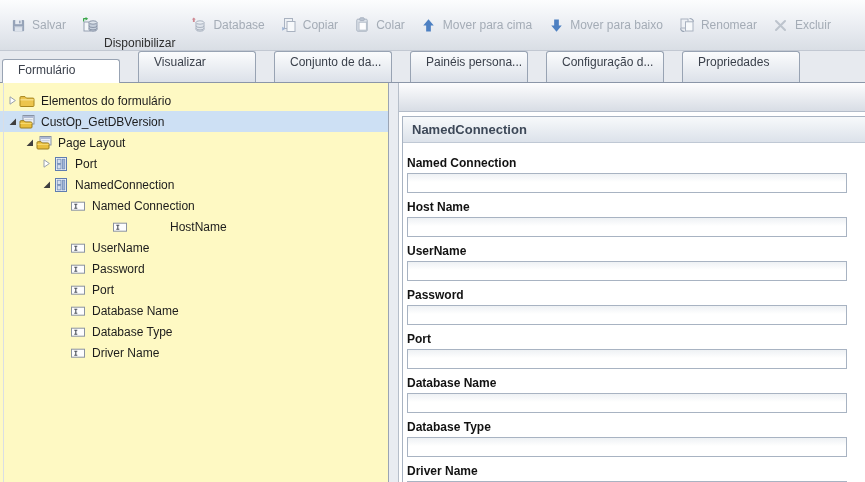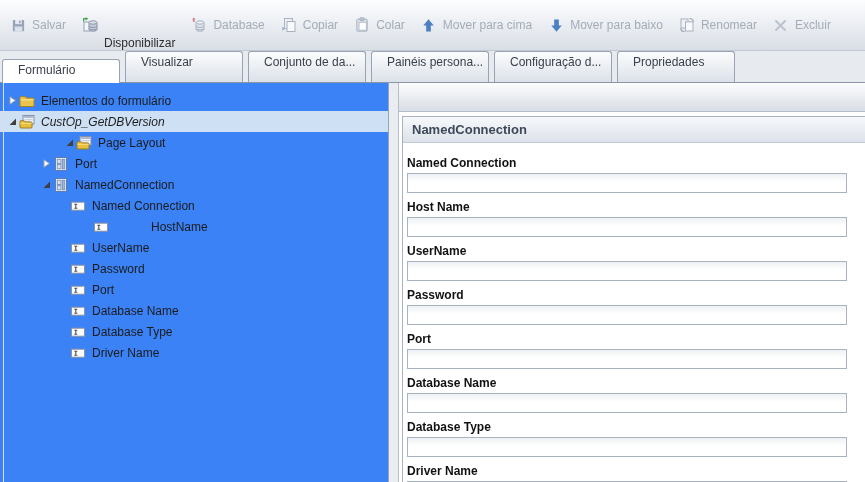--- a/index.html
+++ b/index.html
@@ -16,40 +16,40 @@
     background:linear-gradient(#fcfdfe,#e9ecf1 55%,#d9dee5);
     border-bottom:1px solid #c2c8d2;white-space:nowrap;
   }
   .tb-item{display:flex;align-items:center;gap:6px;cursor:default;}
   .tb-item .tb-icon{display:inline-flex;width:16px;height:16px;align-items:center;justify-content:center;}
   .tb-item .tb-label{color:var(--tb-disabled,#a4acb6);}
   .tb-item.enabled .tb-label{color:var(--tb-enabled,#2e2e2e);margin-top:36px;}
 
   
   .tabstrip{
-    flex:0 0 27px;display:flex;align-items:flex-end;gap:5px;padding-left:2px;
+    flex:0 0 27px;display:flex;align-items:flex-end;gap:18px;padding-left:2px;
     background:#e7eaef;border-bottom:1px solid #8b96a8;position:relative;
   }
   .tab{
     box-sizing:border-box;width:118px;height:31px;line-height:21px;padding-left:15px;
     border:1px solid #98a3b3;border-bottom:none;border-radius:3px 3px 0 0;
     background:linear-gradient(#fbfcfd,#dce1e9);color:#3b414c;cursor:default;
     overflow:hidden;white-space:nowrap;
   }
   .tab.active{background:#fff;height:24px;margin-bottom:-1px;z-index:2;}
 
   
   .main{flex:1;display:flex;background:#fff;min-height:0;}
   .tree-panel{
-    flex:0 0 388px;border-right:1px solid #9aa4b4;background:#3b82f6;
+    flex:0 0 388px;border-right:1px solid #9aa4b4;background:#fef9c3;
     padding-top:7px;position:relative;overflow:hidden;
   }
   .tree-panel::before{content:"";position:absolute;left:3px;top:0;bottom:0;width:1px;background:#dadee4;}
   .tree-row{height:21px;display:flex;align-items:center;cursor:default;}
-  .tree-row.selected{background:var(--selection,#cde0f4);font-style:italic;}
+  .tree-row.selected{background:var(--selection,#cde0f4);}
   .expander{width:13px;flex:0 0 13px;display:inline-flex;justify-content:center;align-items:center;}
   .node-icon{width:16px;height:16px;flex:0 0 16px;margin-right:6px;display:inline-flex;}
   .tree-label{color:#1c1c1c;}
 
   .splitter{flex:0 0 9px;background:#e9ecf1;border-right:1px solid #b6bec9;cursor:col-resize;}
 
   .right-panel{flex:1;display:flex;flex-direction:column;background:#fff;overflow:hidden;min-width:0;}
   .right-strip{flex:0 0 28px;background:linear-gradient(#fdfdfe,#d8dde5);border-bottom:1px solid #b3bcc9;}
   .prop-box{
     flex:1;margin:4px 0 -6px 3px;border:1px solid #a8b3c2;width:500px;background:#fff;
@@ -201,21 +201,21 @@
               <rect x="4" y="1.5" width="11" height="8.5" fill="#eef1f5" stroke="#8792a4"></rect>
               <rect x="4.5" y="2" width="10" height="2" fill="#aebad4"></rect>
               <rect x="5.5" y="5.2" width="8" height="1" fill="#c2cad6"></rect>
               <rect x="5.5" y="7.2" width="6" height="1" fill="#c2cad6"></rect>
               <path d="M1 7.6q0-.9.9-.9h3.2l1.2 1.3H12q1 0 1 1V13q0 1-1 1H2q-1 0-1-1z" fill="#e9bf3e" stroke="#9c7d1d"></path>
               <path d="M1.4 9.4H12.6" stroke="#f6d96e" stroke-width="1.2"></path>
             </svg>
           </span>
           <span class="tree-label">CustOp_GetDBVersion</span>
         </div>
-        <div class="tree-row" style="padding-left: 23px; margin-left: 40px;">
+        <div class="tree-row" style="padding-left: 23px;">
           <span class="expander">
             <svg width="9" height="9" viewBox="0 0 9 9">
               <path d="M8 1.6V8H1.6z" fill="#3f3f3f"></path>
             </svg>
           </span>
           <span class="node-icon">
             <svg width="16" height="16" viewBox="0 0 16 16">
               <rect x="4" y="1.5" width="11" height="8.5" fill="#eef1f5" stroke="#8792a4"></rect>
               <rect x="4.5" y="2" width="10" height="2" fill="#aebad4"></rect>
               <rect x="5.5" y="5.2" width="8" height="1" fill="#c2cad6"></rect>
@@ -261,21 +261,21 @@
         <div class="tree-row" style="padding-left: 57px;">
           <span class="expander"></span>
           <span class="node-icon">
             <svg width="16" height="16" viewBox="0 0 16 16">
               <rect x="1.5" y="4.2" width="13" height="8" fill="#fdfdfe" stroke="#8a93a1"></rect>
               <path d="M4.3 6.2h3M5.8 6.2v4M4.3 10.2h3" fill="none" stroke="#4a505a" stroke-width="1.1"></path>
             </svg>
           </span>
           <span class="tree-label">Named Connection</span>
         </div>
-        <div class="tree-row" style="padding-left: 44px; gap: 36px;">
+        <div class="tree-row" style="padding-left: 63px; gap: 36px;">
           <span class="expander"></span>
           <span class="node-icon">
             <svg width="16" height="16" viewBox="0 0 16 16">
               <rect x="1.5" y="4.2" width="13" height="8" fill="#fdfdfe" stroke="#8a93a1"></rect>
               <path d="M4.3 6.2h3M5.8 6.2v4M4.3 10.2h3" fill="none" stroke="#4a505a" stroke-width="1.1"></path>
             </svg>
           </span>
           <span class="tree-label">HostName</span>
         </div>
         <div class="tree-row" style="padding-left: 57px;">

